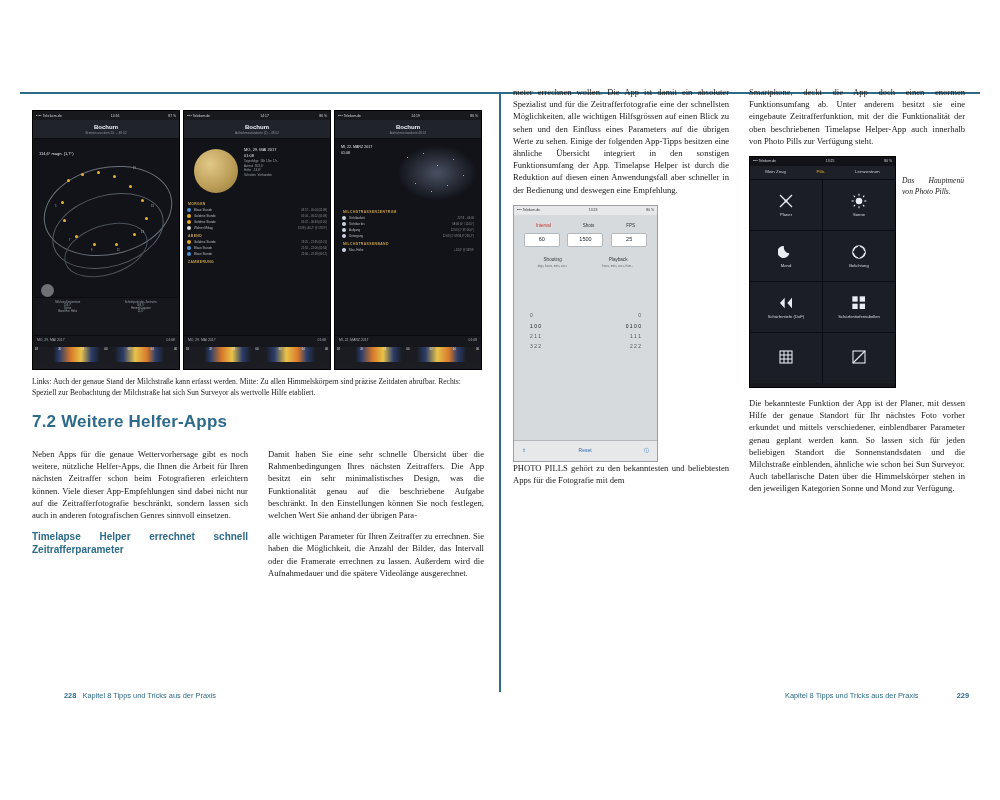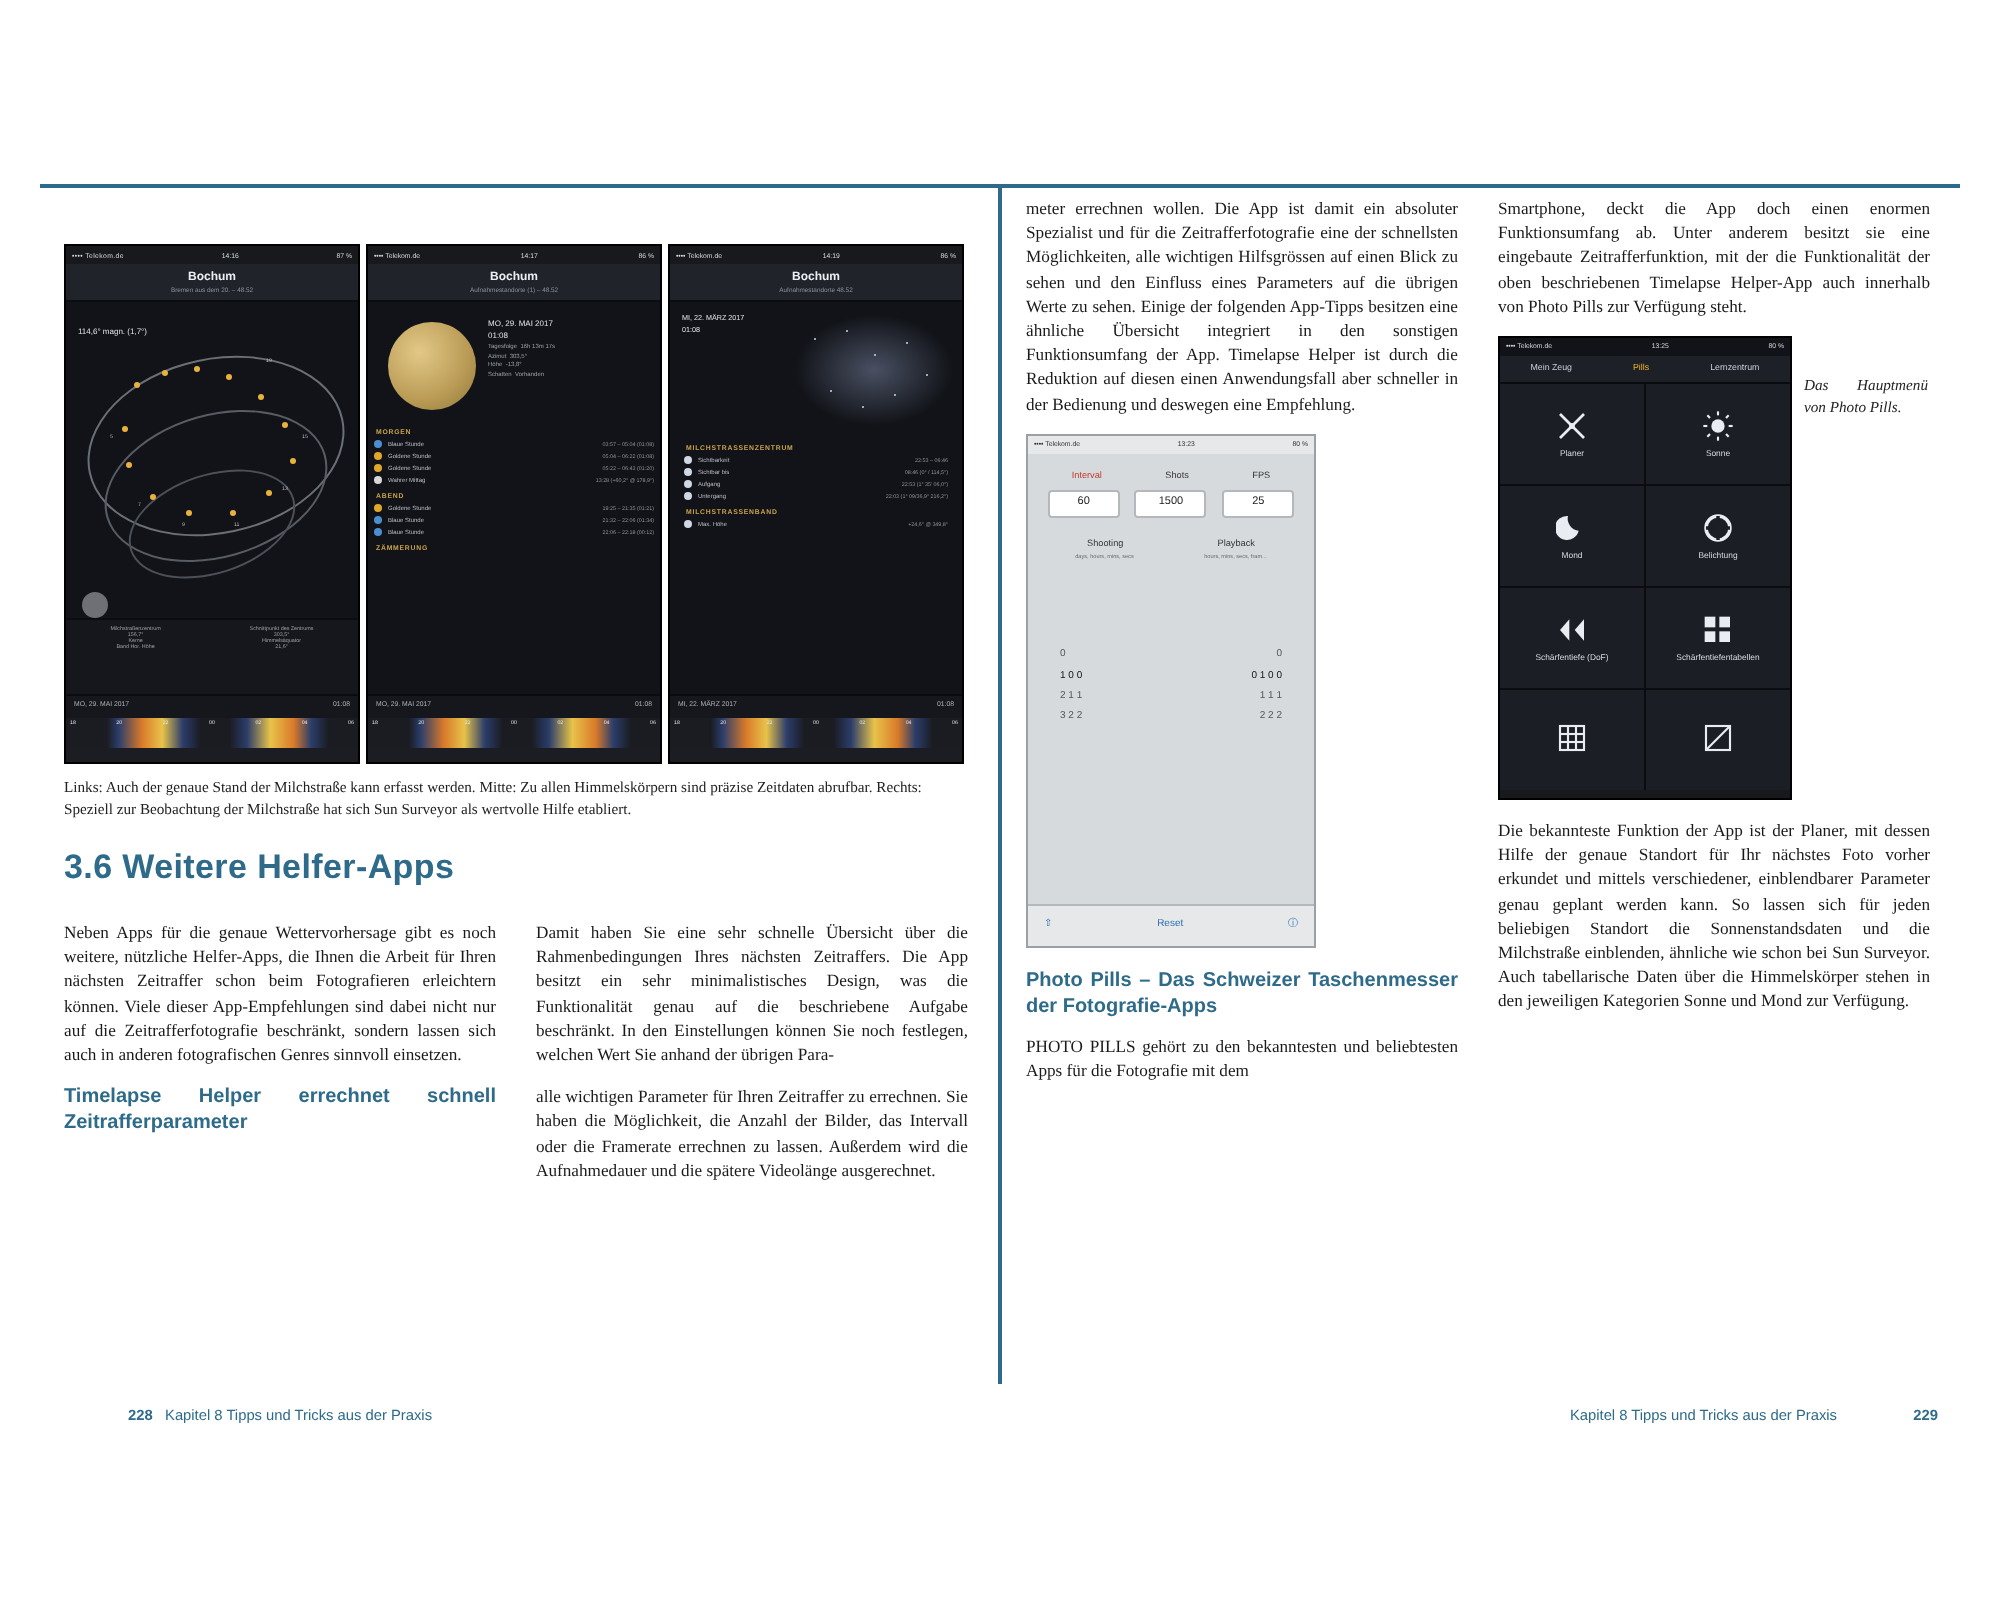--- a/index.html
+++ b/index.html
@@ -7,21 +7,21 @@
     width:1000px;height:800px;background:#ffffff;
     font-family:"Liberation Serif", serif;
     color:#1a1a1a;overflow:hidden;
   }
   .spread{position:relative;width:1000px;height:800px;}
 
   
   .top-rule{position:absolute;left:20px;right:20px;top:92px;height:2px;background:#2e6b8a;}
   .gutter-rule{position:absolute;left:499px;top:92px;width:2px;height:600px;background:#2e6b8a;}
 
-  .page{position:absolute;top:92px;width:480px;height:610px;}
+  .page{position:absolute;top:80px;width:480px;height:610px;}
   .page.left{left:20px;}
   .page.right{left:501px;}
 
   
   .shots{position:absolute;left:12px;top:30px;width:450px;height:258px;display:flex;gap:3px;}
   .phone{position:relative;width:148px;height:258px;background:#1b1d22;border:1px solid #000;overflow:hidden;
          font-family:"Liberation Sans", sans-serif;color:#cfd3d8;}
   .st-bar{height:9px;display:flex;align-items:center;justify-content:space-between;padding:0 3px;font-size:3.4px;color:#d5d9de;background:#17191d;}
   .st-bar .l{letter-spacing:.2px}
   .ph-title{height:18px;background:#20232a;border-bottom:1px solid #0c0d10;display:flex;flex-direction:column;align-items:center;justify-content:center;}
@@ -348,21 +348,21 @@
               <span>06</span>
             </div>
           </div>
         </div>
       </div>
 
     </div>
 
     <div class="caption">Links: Auch der genaue Stand der Milchstraße kann erfasst werden. Mitte: Zu allen Himmelskörpern sind präzise Zeitdaten abrufbar. Rechts: Speziell zur Beobachtung der Milchstraße hat sich Sun Surveyor als wertvolle Hilfe etabliert.</div>
 
-    <h2 class="secnum">3.6  Weitere Helfer-Apps</h2>
+    <h2 class="secnum">7.2  Weitere Helfer-Apps</h2>
 
     <div class="cols">
       <div class="col">
         <p>Neben Apps für die genaue Wettervorhersage gibt es noch weitere, nützliche Helfer-Apps, die Ihnen die Arbeit für Ihren nächsten Zeitraffer schon beim Fotografieren erleichtern können. Viele dieser App-Empfehlungen sind dabei nicht nur auf die Zeitrafferfotografie beschränkt, sondern lassen sich auch in anderen fotografischen Genres sinnvoll einsetzen.</p>
         <h3 class="sub">Timelapse Helper errechnet schnell Zeitrafferparameter</h3>
       </div>
       <div class="col">
         <p>Damit haben Sie eine sehr schnelle Übersicht über die Rahmenbedingungen Ihres nächsten Zeitraffers. Die App besitzt ein sehr minimalistisches Design, was die Funktionalität genau auf die beschriebene Aufgabe beschränkt. In den Einstellungen können Sie noch festlegen, welchen Wert Sie anhand der übrigen Para-</p>
         <p>alle wichtigen Parameter für Ihren Zeitraffer zu errechnen. Sie haben die Möglichkeit, die Anzahl der Bilder, das Intervall oder die Framerate errechnen zu lassen. Außerdem wird die Aufnahmedauer und die spätere Videolänge ausgerechnet.</p>
       </div>
@@ -426,21 +426,20 @@
               </div>
             </div>
             <div class="p2-foot">
               <span>⇧</span>
               <span>Reset</span>
               <span>ⓘ</span>
             </div>
           </div>
         </div>
 
-        <h3 class="sub" style="margin-top:10px">Photo Pills – Das Schweizer Taschenmesser der Fotografie-Apps</h3>
         <p>PHOTO PILLS gehört zu den bekanntesten und beliebtesten Apps für die Fotografie mit dem</p>
       </div>
 
       <div class="col">
         <p>Smartphone, deckt die App doch einen enormen Funktionsumfang ab. Unter anderem besitzt sie eine eingebaute Zeitrafferfunktion, mit der die Funktionalität der oben beschriebenen Timelapse Helper-App auch innerhalb von Photo Pills zur Verfügung steht.</p>
 
         <div style="display:flex;gap:6px;margin-bottom:9px;">
           <div class="phone3">
             <div class="p3-st">
               <span>•••• Telekom.de</span>

